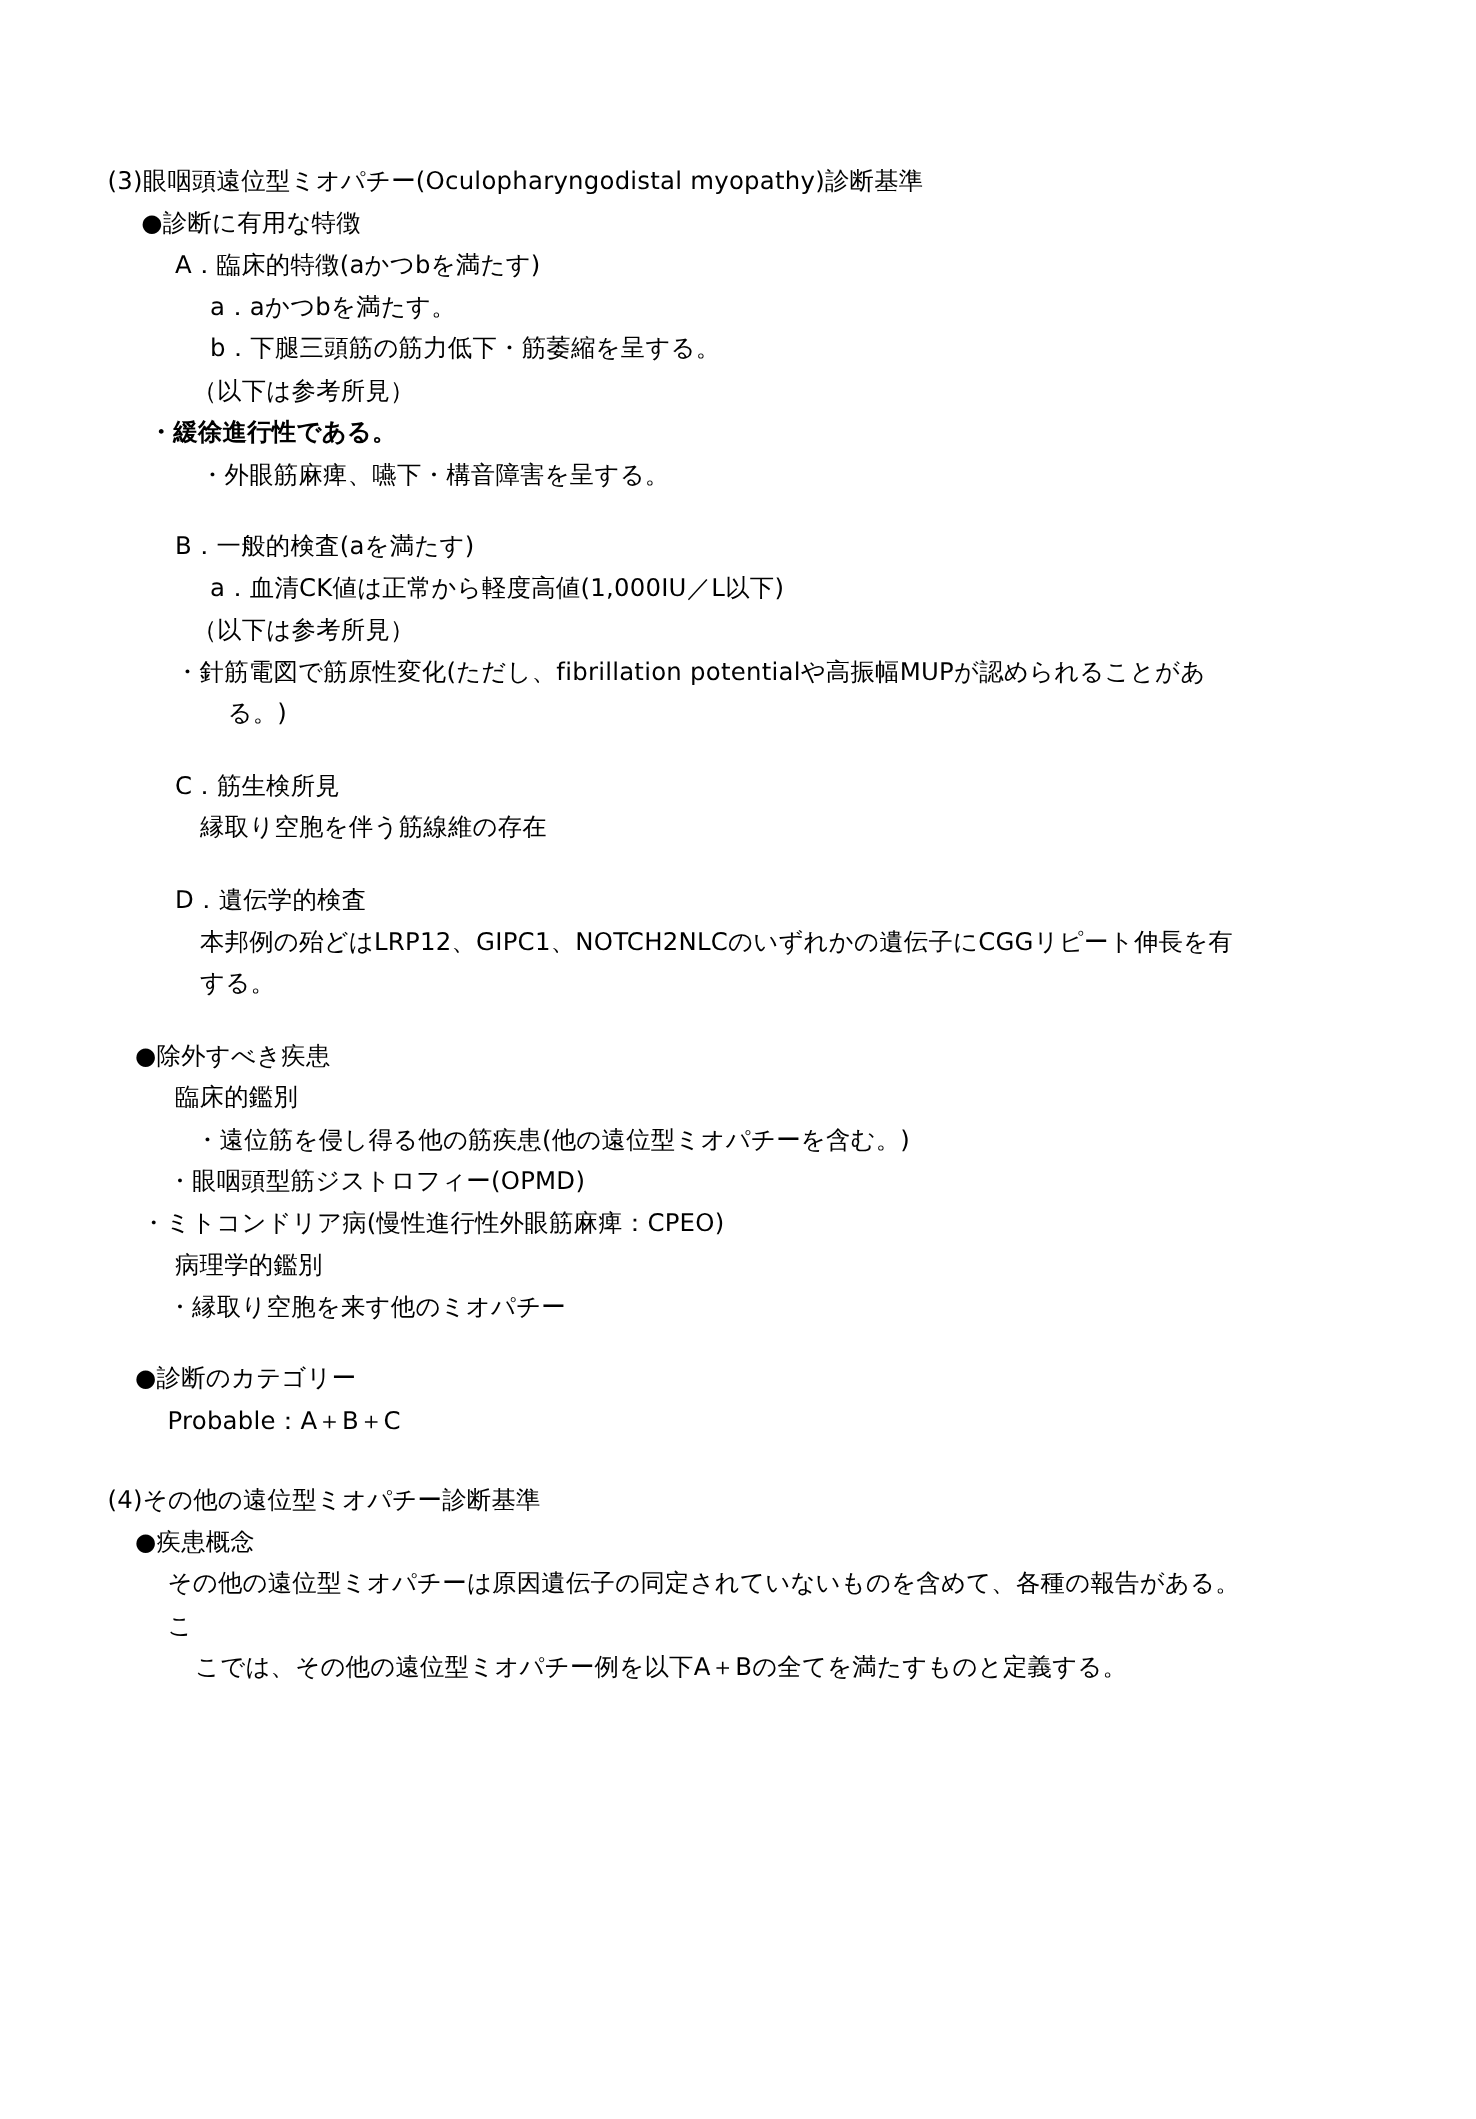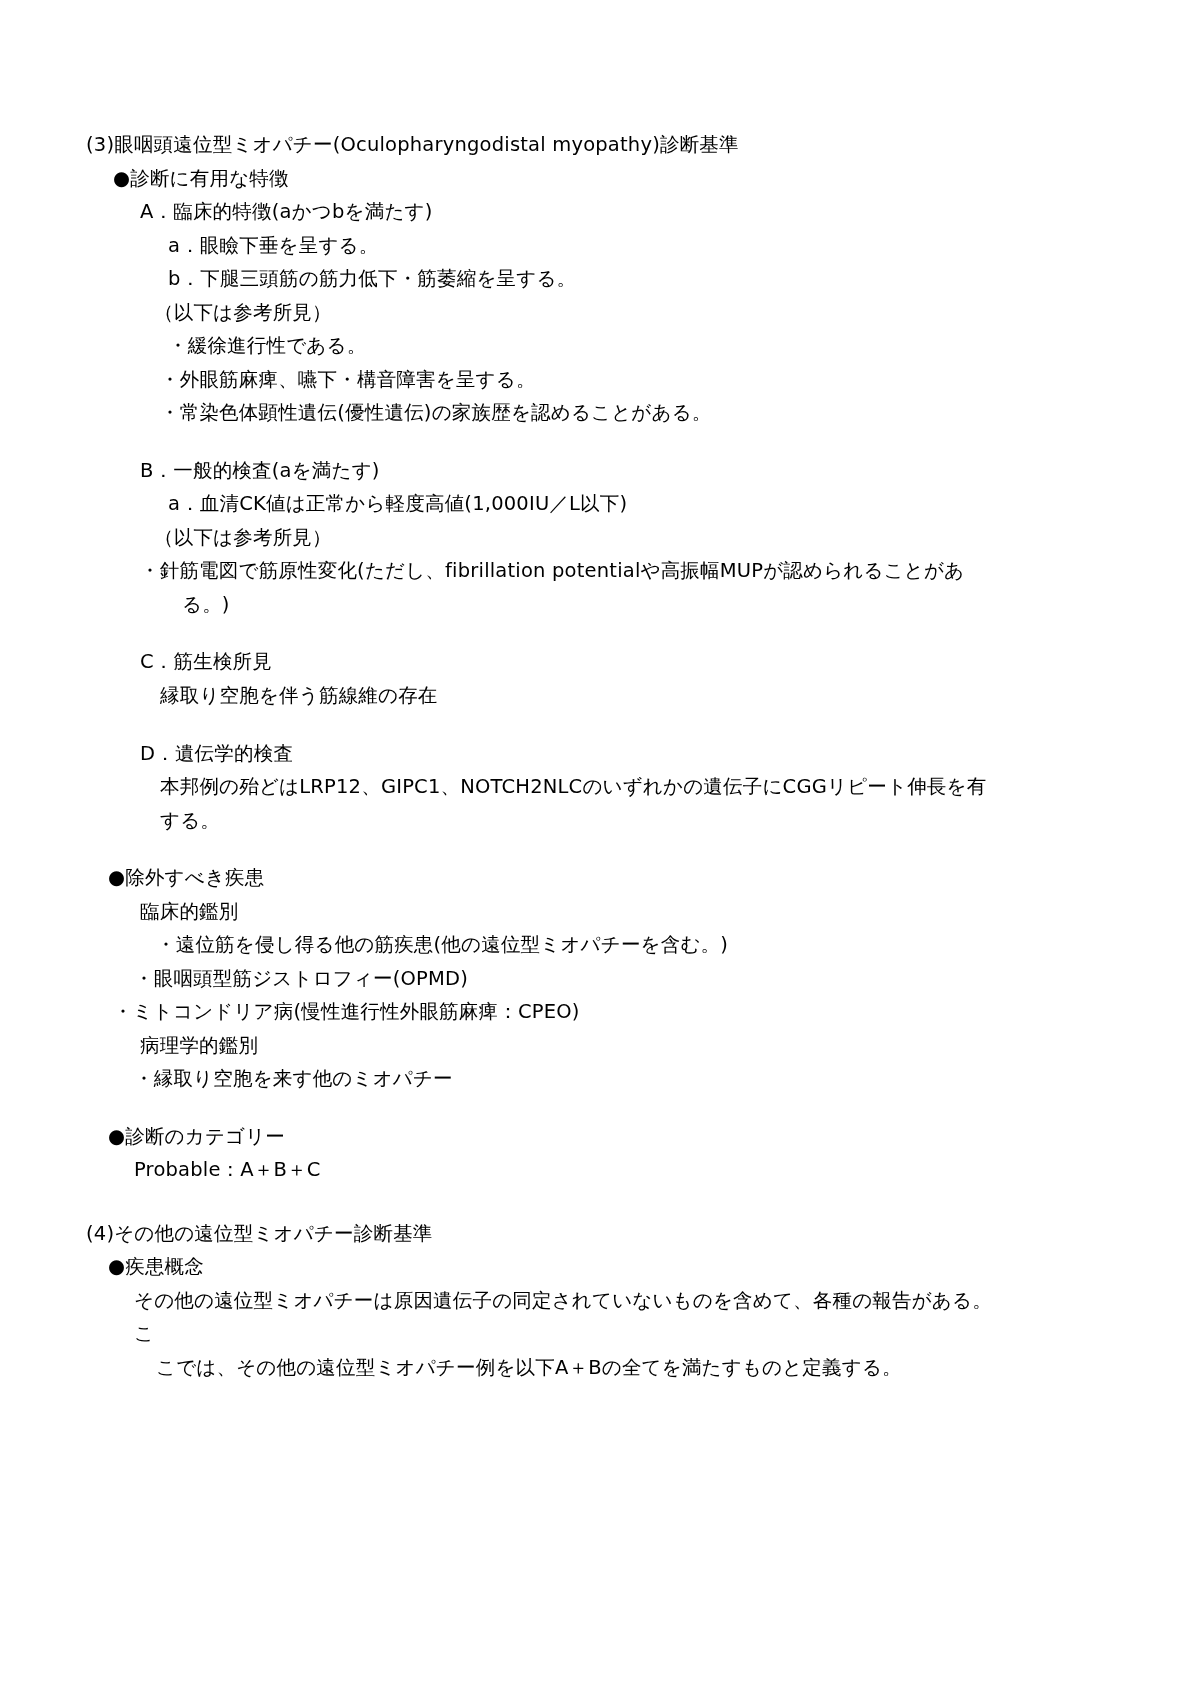--- a/index.html
+++ b/index.html
@@ -42,26 +42,25 @@
 <body>
 
 <div class="page">
   <div class="doc">
 
     <p class="line ind-0">(3)眼咽頭遠位型ミオパチー(Oculopharyngodistal myopathy)診断基準</p>
 
     <p class="line ind-1">●診断に有用な特徴</p>
 
     <p class="line ind-2">A．臨床的特徴(aかつbを満たす)</p>
-    <p class="line ind-3">a．眼瞼下垂を呈する。</p>
+    <p class="line ind-3">a．aかつbを満たす。</p>
     <p class="line ind-3">b．下腿三頭筋の筋力低下・筋萎縮を呈する。</p>
     <p class="line ind-2" style="margin-left:68px;">（以下は参考所見）</p>
-    <p class="line ind-2" style="margin-left:82px;">・緩徐進行性である。</p>
+    <p class="line ind-2" style="margin-left:33px;font-weight:bold;">・緩徐進行性である。</p>
     <p class="line ind-2" style="margin-left:74px;">・外眼筋麻痺、嚥下・構音障害を呈する。</p>
-    <p class="line ind-2" style="margin-left:74px;">・常染色体顕性遺伝(優性遺伝)の家族歴を認めることがある。</p>
 
     <div class="gap-md"></div>
 
     <p class="line ind-2">B．一般的検査(aを満たす)</p>
     <p class="line ind-3">a．血清CK値は正常から軽度高値(1,000IU／L以下)</p>
     <p class="line ind-2" style="margin-left:68px;">（以下は参考所見）</p>
     <p class="line ind-2" style="">・針筋電図で筋原性変化(ただし、fibrillation potentialや高振幅MUPが認められることがあ</p>
     <p class="line ind-2" style="margin-left:96px;">る。)</p>
 
     <div class="gap-md"></div>

